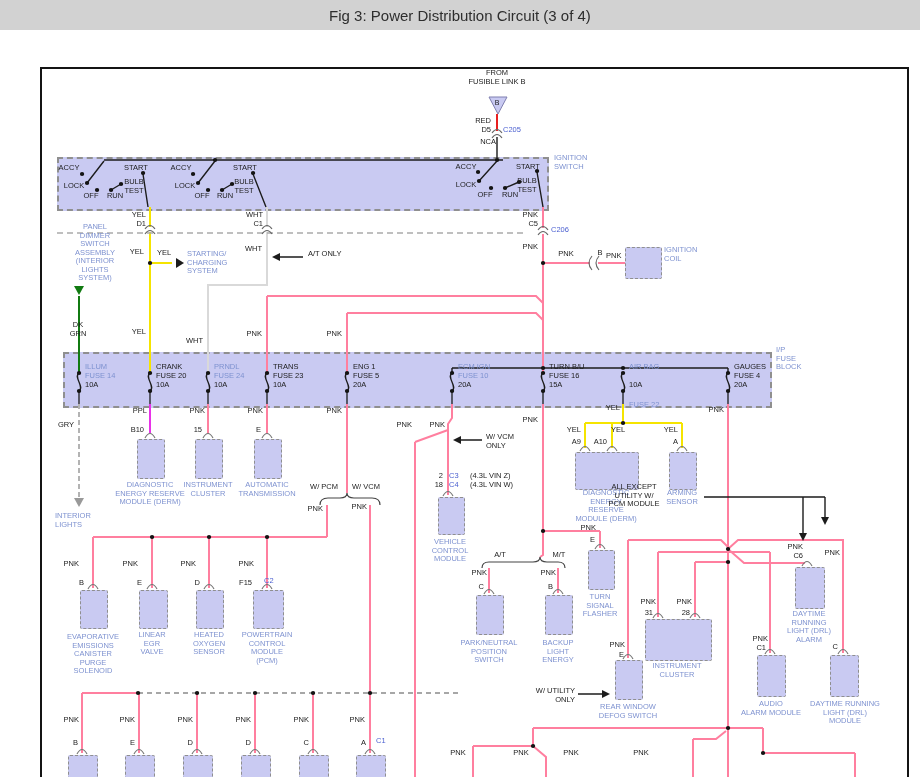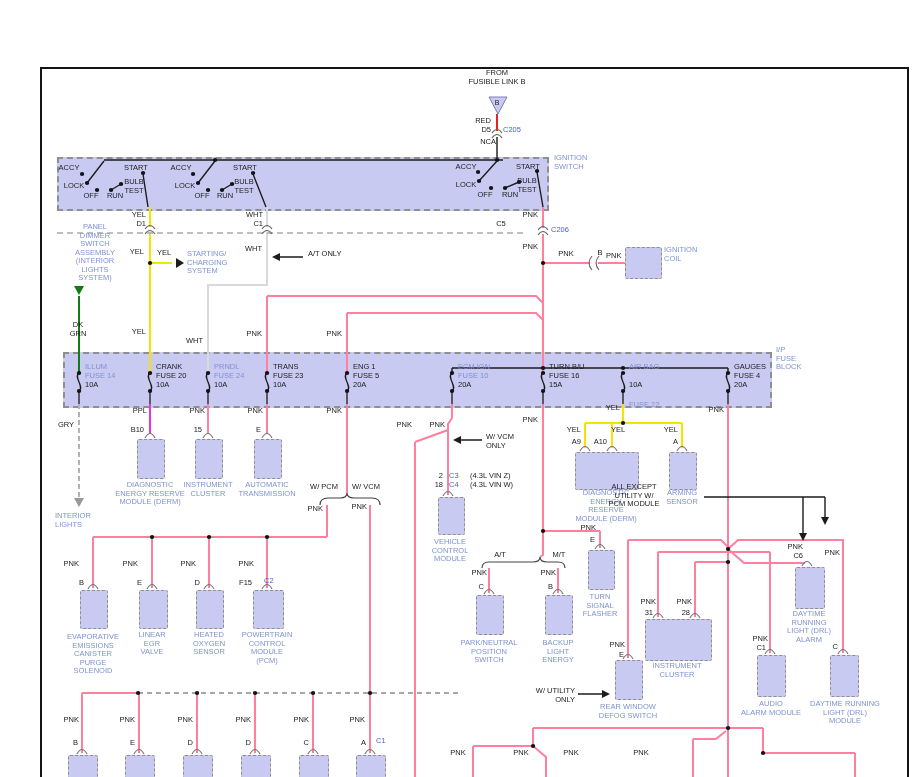--- a/index.html
+++ b/index.html
@@ -17,20 +17,23 @@
      white-space:pre-line;z-index:3;}
   .bl{color:#7e92d0;}
   .lk{color:#4a5fd0;}
   .c{transform:translateX(-50%);text-align:center;}
   .r{text-align:right;}
 </style>
 </head>
 <body>
 
 <div id="stage">
+  <div id="titlebar">
+    <span>Fig 3: Power Distrib​ution Circuit (3 of 4)</span>
+  </div>
   <div id="frame"></div>
 
   <div class="bigbox" style="left:57px;top:157px;width:488px;height:50px;"></div>
   <div class="bigbox" style="left:63px;top:352px;width:705px;height:52px;"></div>
   <div class="mbox" style="left:625px;top:247px;width:35px;height:30px;"></div>
 
   <div class="mbox" style="left:137px;top:439px;width:26px;height:38px;"></div>
   <div class="mbox" style="left:195px;top:439px;width:26px;height:38px;"></div>
   <div class="mbox" style="left:254px;top:439px;width:26px;height:38px;"></div>
   <div class="mbox" style="left:438px;top:497px;width:25px;height:36px;"></div>
@@ -161,21 +164,21 @@
   <div class="t c" style="left:527px;top:177px;">BULB
 TEST</div>
   <div class="t c" style="left:485px;top:191px;">OFF</div>
   <div class="t c" style="left:510px;top:191px;">RUN</div>
 
   <div class="t r" style="left:120px;top:211px;width:26px;">YEL</div>
   <div class="t r" style="left:120px;top:220px;width:26px;">D1</div>
   <div class="t r" style="left:237px;top:211px;width:26px;">WHT</div>
   <div class="t r" style="left:237px;top:220px;width:26px;">C1</div>
   <div class="t r" style="left:512px;top:211px;width:26px;">PNK</div>
-  <div class="t r" style="left:488px;top:220px;width:26px;text-align:center;">C5</div>
+  <div class="t r" style="left:512px;top:220px;width:26px;">C5</div>
   <div class="t lk" style="left:551px;top:226px;">C206</div>
 
   <div class="t c bl" style="left:95px;top:223px;">PANEL
 DIMMER
 SWITCH
 ASSEMBLY
 (INTERIOR
 LIGHTS
 SYSTEM)</div>
   <div class="t r" style="left:118px;top:248px;width:26px;">YEL</div>

